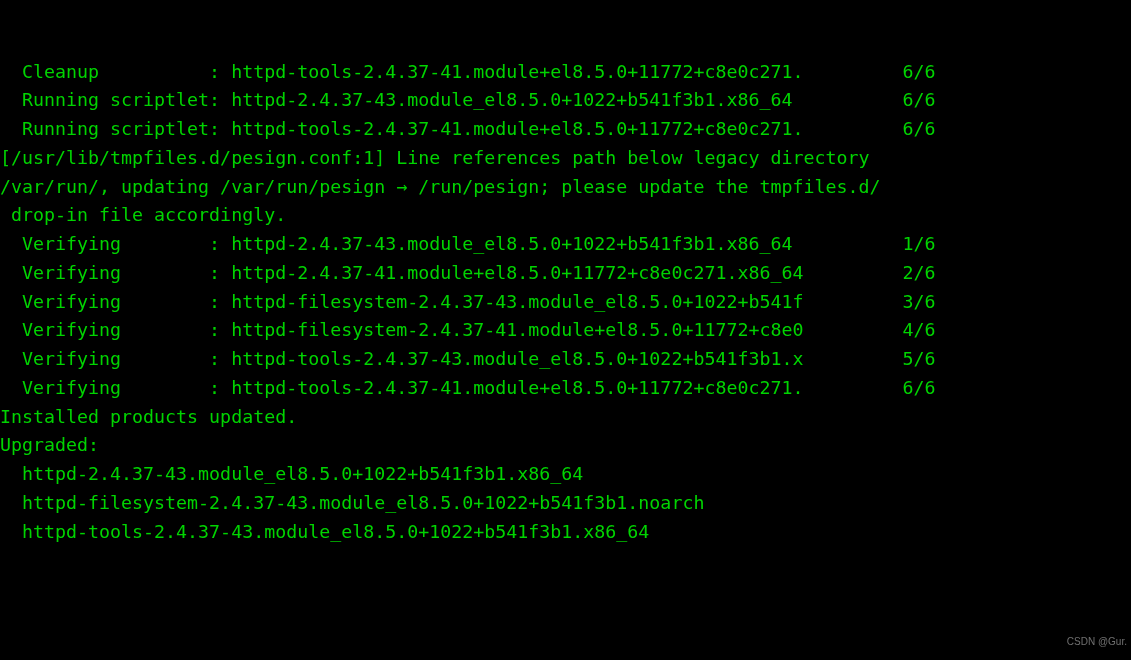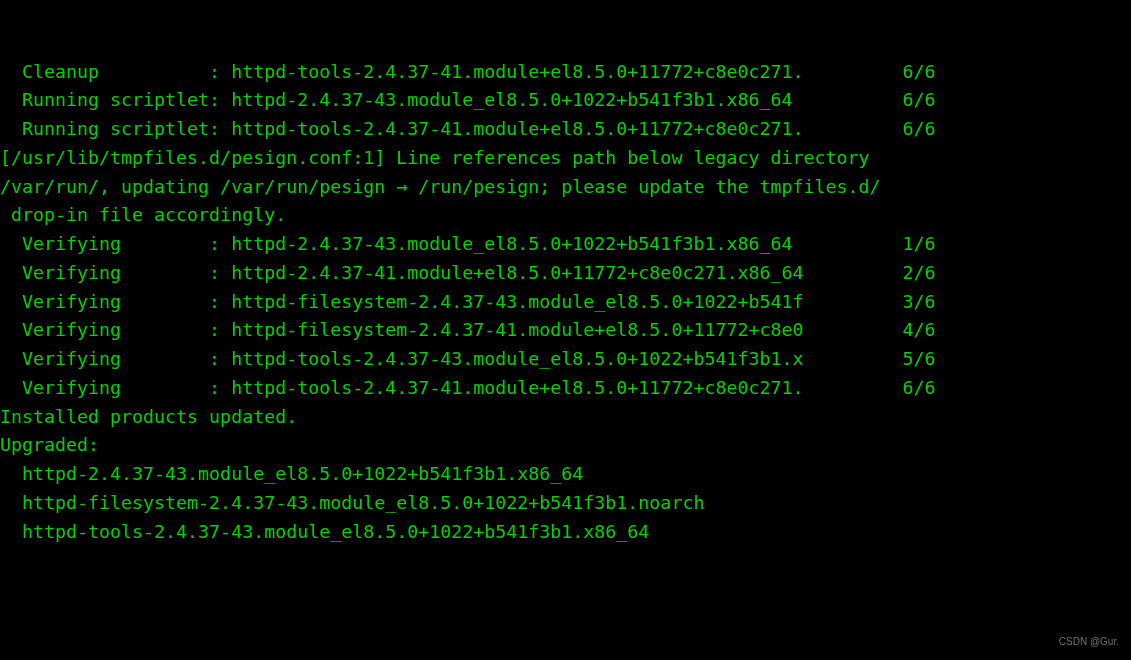--- a/index.html
+++ b/index.html
@@ -20,21 +20,21 @@
     white-space: pre;
     position: relative;
   }
   .line {
     display: block;
     white-space: pre;
   }
   .watermark {
     position: absolute;
     bottom: 3px;
-    right: 12px;
+    right: 4px;
     font-size: 10px;
     color: rgba(200,200,200,0.55);
     font-family: Arial, sans-serif;
     font-weight: normal;
   }
 </style>
 </head>
 <body>
 
 <div class="terminal">

